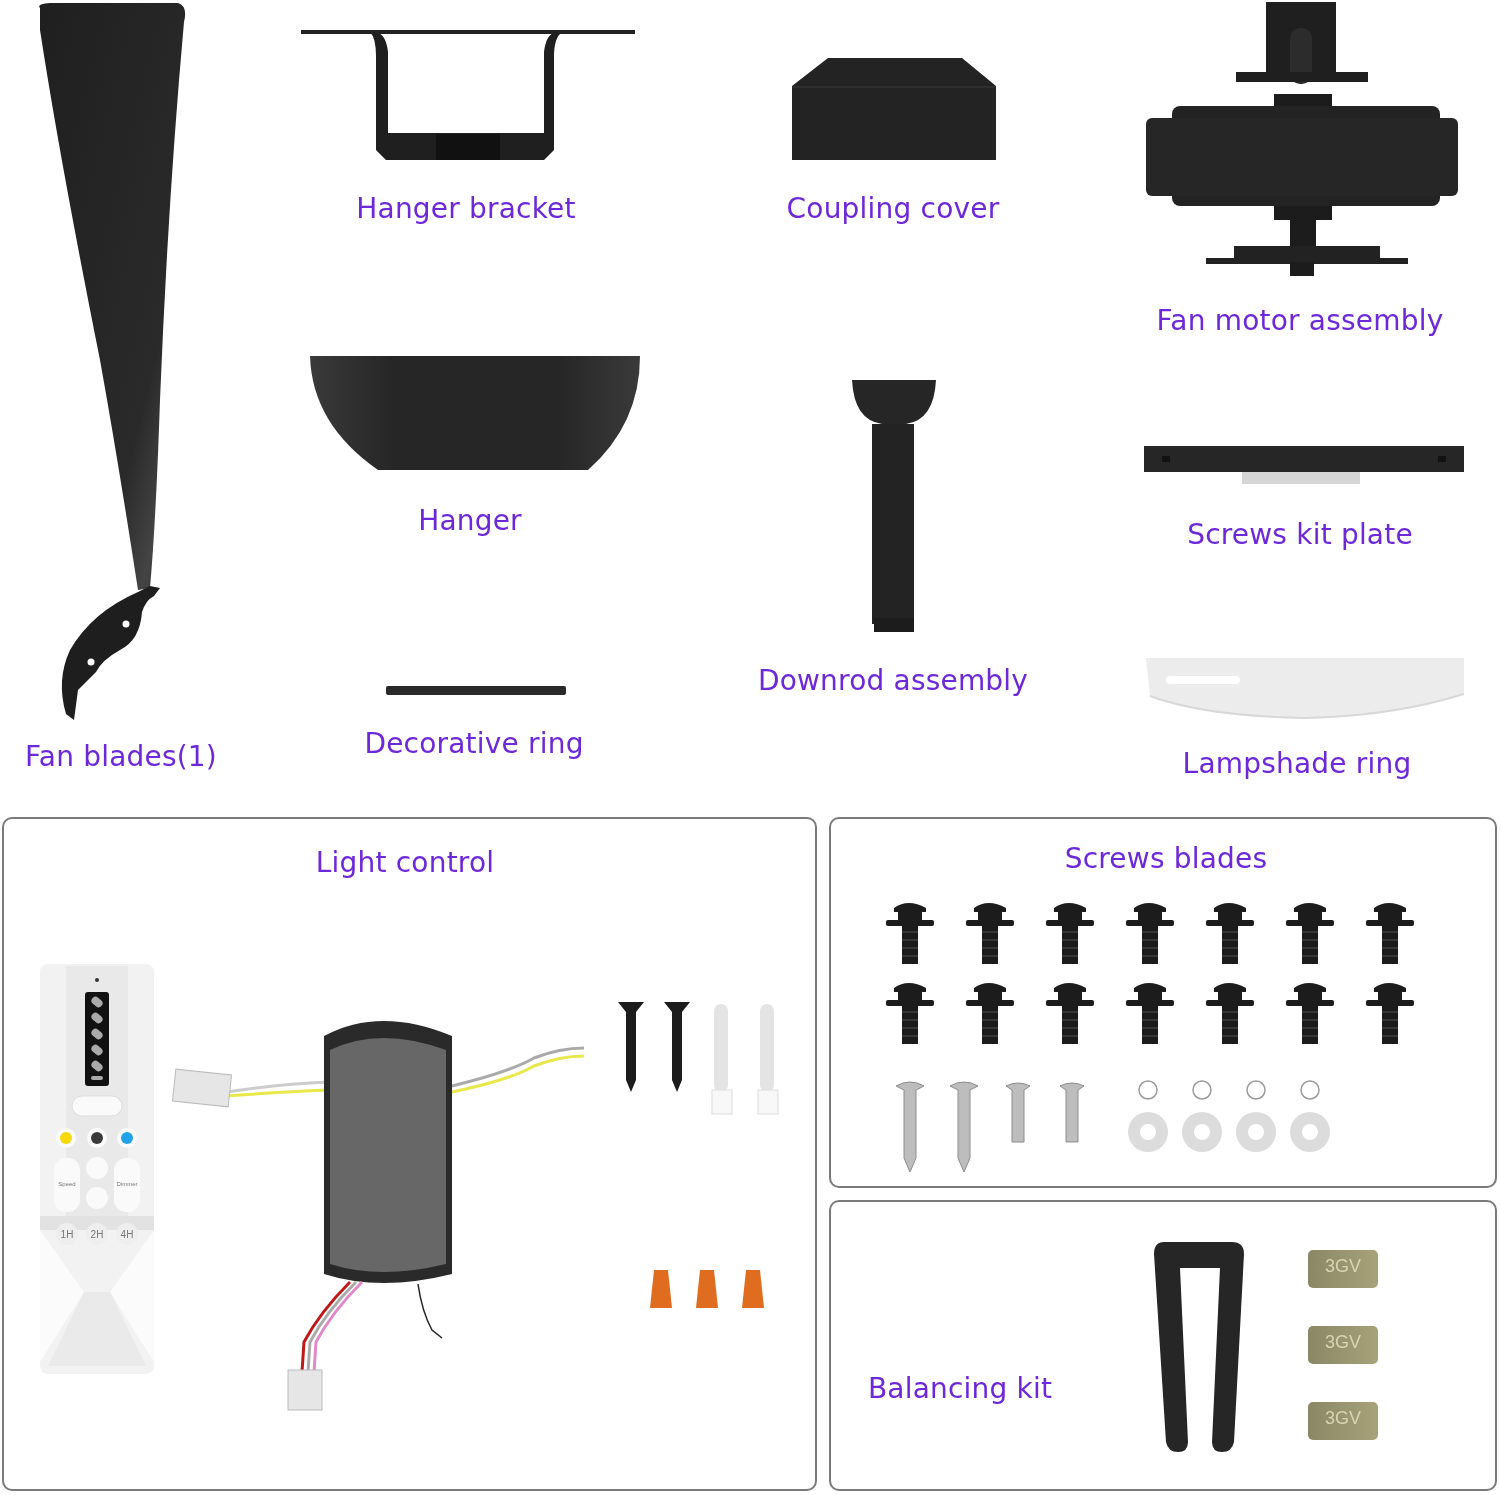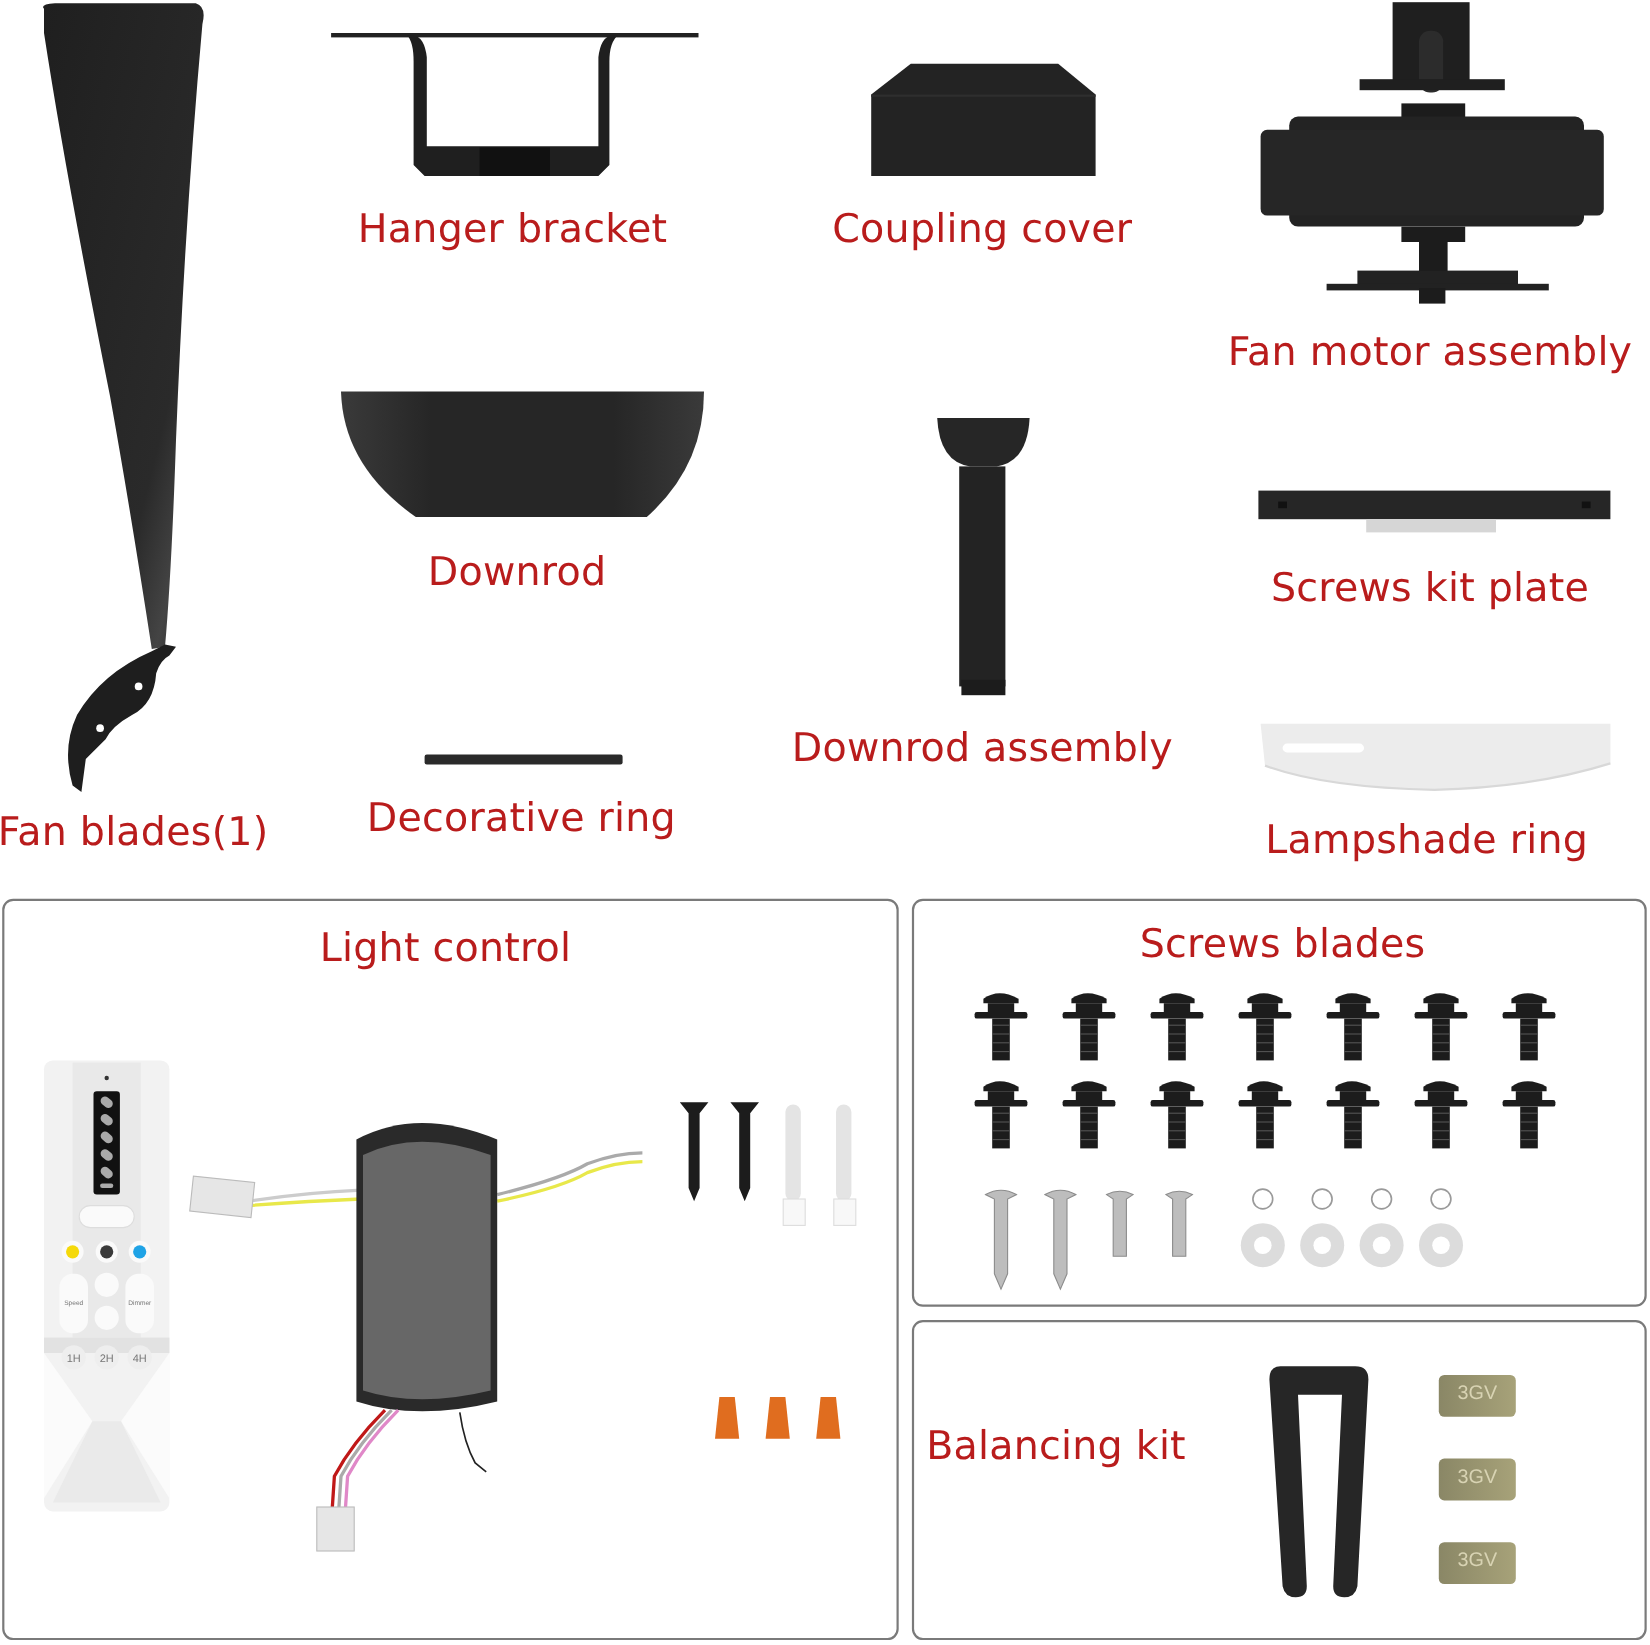--- a/index.html
+++ b/index.html
@@ -1,20 +1,20 @@
 <!DOCTYPE html>
 <html><head>
 <meta charset="utf-8">
 <style>
   html, body { margin:0; padding:0; background:#ffffff; }
   body { width:1500px; height:1495px; position:relative; overflow:hidden;
          font-family:"DejaVu Sans","Liberation Sans",sans-serif; color:#1a1a1a; }
   .abs { position:absolute; }
-  .label { position:absolute; font-size:36px; line-height:38px; white-space:nowrap;
-           transform:translateX(-50%); letter-spacing:0.2px; color:#b91c1c; }
+  .label { position:absolute; font-size:28px; line-height:38px; white-space:nowrap;
+           transform:translateX(-50%); letter-spacing:0.2px; color:#6d28d9; }
   .panel { position:absolute; border:2px solid #7a7a7a; border-radius:10px; box-sizing:border-box; background:#fff; }
   svg { position:absolute; overflow:visible; }
 </style>
 </head>
 <body>
 
 <svg style="left:0;top:0" width="240" height="740">
   <defs>
     <linearGradient id="bladeG" x1="0" x2="1" y1="0" y2="1">
       <stop offset="0" stop-color="#1f1f1f"></stop>
@@ -65,21 +65,21 @@
   <defs>
     <linearGradient id="canG" x1="0" x2="1">
         <stop offset="0" stop-color="#3a3a3a"></stop>
         <stop offset="0.25" stop-color="#262626"></stop>
         <stop offset="0.75" stop-color="#262626"></stop>
         <stop offset="1" stop-color="#3a3a3a"></stop>
       </linearGradient>
   </defs>
   <path d="M2 2 L332 2 Q332 70 280 116 L70 116 Q4 70 2 2 Z" fill="url(#canG)"></path>
 </svg>
-<div class="label" style="left:470px;top:502px">Downrod</div>
+<div class="label" style="left:470px;top:502px">Hanger</div>
 
 <svg style="left:850px;top:380px" width="90" height="256">
   <path d="M2 0 L86 0 Q84 40 56 44 L32 44 Q4 40 2 0 Z" fill="#262626"></path>
   <rect x="22" y="44" width="42" height="200" fill="#232323"></rect>
   <rect x="24" y="238" width="40" height="14" fill="#1c1c1c"></rect>
 </svg>
 <div class="label" style="left:893px;top:662px">Downrod assembly</div>
 
 <svg style="left:1142px;top:444px" width="324" height="42">
   <rect x="2" y="2" width="320" height="26" fill="#262626"></rect>
@@ -233,21 +233,21 @@
     </g>
   <g fill="#fff">
       <circle cx="24" cy="54" r="8"></circle>
       <circle cx="78" cy="54" r="8"></circle>
       <circle cx="132" cy="54" r="8"></circle>
       <circle cx="186" cy="54" r="8"></circle>
     </g>
 </svg>
 
 <div class="panel" style="left:829px;top:1200px;width:668px;height:291px"></div>
-<div class="label" style="left:960px;top:1296px">Balancing kit</div>
+<div class="label" style="left:960px;top:1370px">Balancing kit</div>
 
 <svg style="left:1150px;top:1238px" width="100" height="220">
   <path d="M14 4 L82 4 Q94 4 94 16 L84 204 Q82 214 72 214 Q62 214 62 204 L70 30 L30 30 L38 204 Q38 214 28 214 Q18 214 16 204 L4 16 Q4 4 14 4 Z" fill="#262626"></path>
 </svg>
 
 <svg style="left:1306px;top:1248px" width="76" height="196">
   <defs>
     <linearGradient id="wG" x1="0" x2="1">
         <stop offset="0" stop-color="#8a8766"></stop>
         <stop offset="1" stop-color="#a7a279"></stop>

